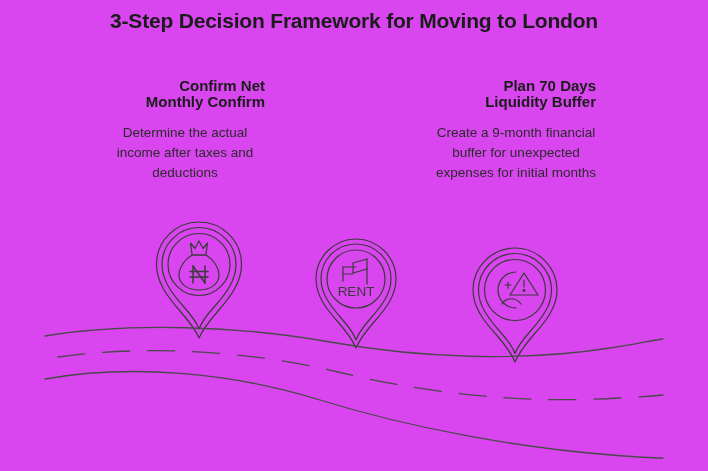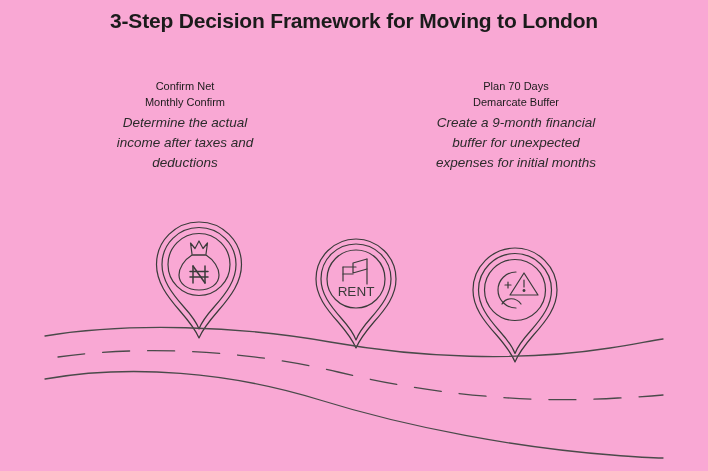--- a/index.html
+++ b/index.html
@@ -4,21 +4,21 @@
 <style>
   html, body {
     margin: 0;
     padding: 0;
     background: #ffffff;
   }
   #canvas {
     position: relative;
     width: 708px;
     height: 471px;
-    background: #f9a8d4;
+    background: #d946ef;
     overflow: hidden;
     font-family: "Liberation Sans", sans-serif;
   }
   #page-title {
     position: absolute;
     left: 0;
     top: 9px;
     width: 708px;
     text-align: center;
     font-size: 21px;
@@ -28,34 +28,33 @@
   }
   .step-col {
     position: absolute;
     top: 78px;
   }
   #step-col-0 { left: 105px;  width: 160px; }
   #step-col-1 { left: 277px;  width: 156px; }
   #step-col-2 { left: 436px;  width: 160px; }
 
   .step-heading {
-    text-align: center;
-    font-size: 11px;
-    font-weight: normal;
+    text-align: right;
+    font-size: 15px;
+    font-weight: bold;
     color: #1b1b1b;
     line-height: 16px;
   }
   .step-desc {
     text-align: center;
     font-size: 13.5px;
     font-weight: normal;
     color: #2b2b2b;
     line-height: 20px;
-    margin-top: 3px;
-    font-style: italic;
+    margin-top: 13px;
   }
 
   #road-layer, .pin-layer {
     position: absolute;
     left: 0;
     top: 0;
   }
   #road-layer { z-index: 1; }
 
   .pin-wrap { position: absolute; }
@@ -77,21 +76,21 @@
     </div>
     <div class="step-desc">Determine the actual income after taxes and deductions</div>
   </div>
 
   <div class="step-col" id="step-col-1">
   </div>
 
   <div class="step-col" id="step-col-2">
     <div class="step-heading">
       <div>Plan 70 Days</div>
-      <div>Demarcate Buffer</div>
+      <div>Liquidity Buffer</div>
     </div>
     <div class="step-desc">Create a 9-month financial buffer for unexpected expenses for initial months</div>
   </div>
 
   <svg id="road-layer" width="708" height="471" viewBox="0 0 708 471">
     <g fill="none" stroke="#4a4a4a" stroke-width="1.3" stroke-linecap="round">
       <path d="M45,336 C130,322 240,326 330,342 C420,358 520,362 610,348 C635,344 650,341 663,339"></path>
       <path d="M45,379 C130,364 230,372 320,400 C410,428 520,448 612,455 C635,457 652,458 663,458"></path>
       <path stroke-dasharray="27 18" d="M58,357 C140,345 248,350 338,372 C428,394 528,404 618,398 C638,397 652,396 663,395"></path>
     </g>

